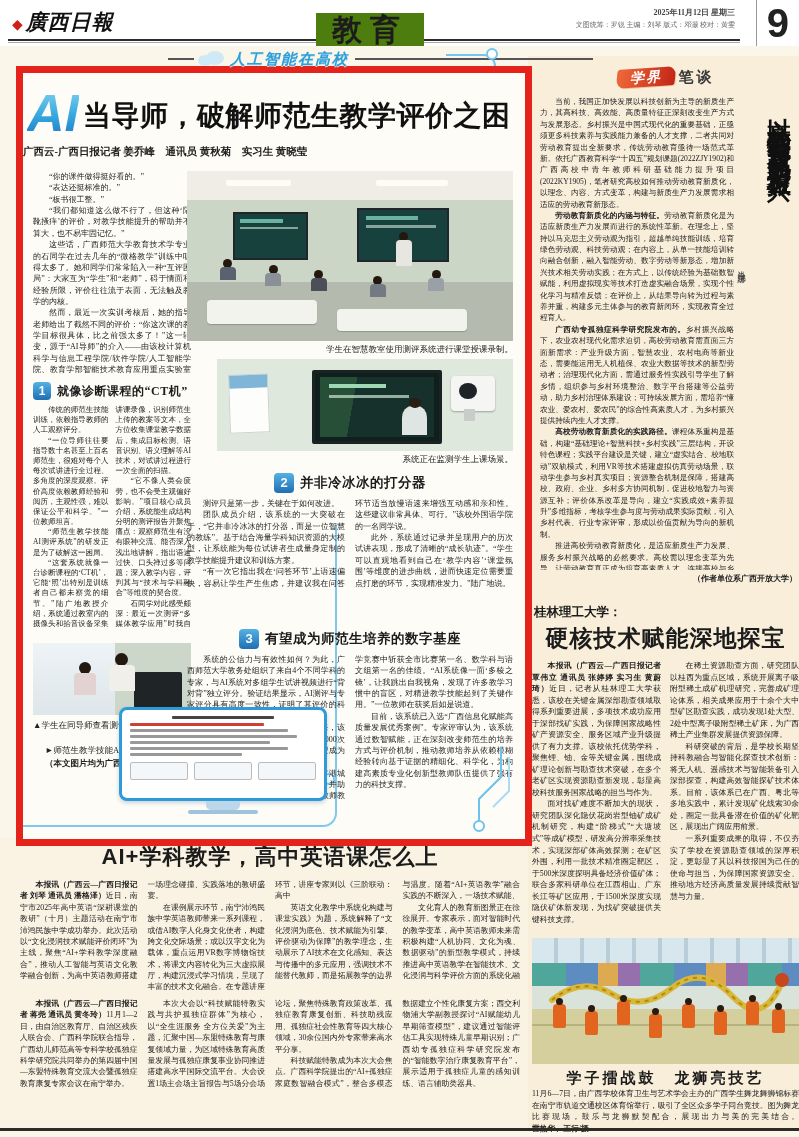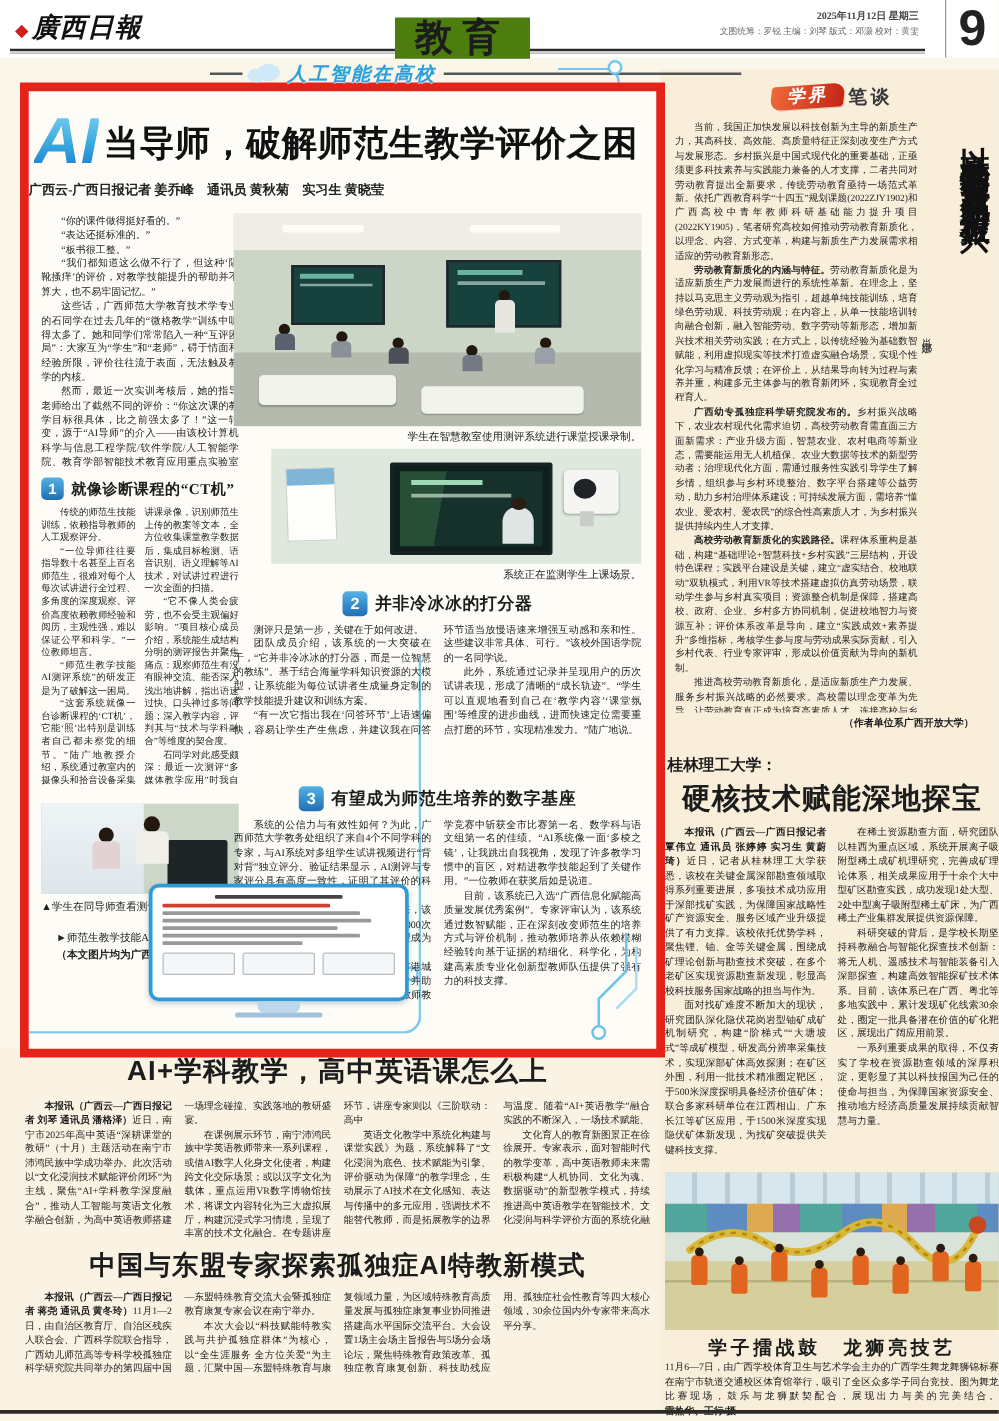--- a/index.html
+++ b/index.html
@@ -88,21 +88,21 @@
   .ribbon{position:relative;width:58px;height:19px;background:linear-gradient(100deg,#ef6a3a,#c32415);transform:skew(-10deg) rotate(-4deg);border-radius:3px 9px 3px 9px;box-shadow:1px 1px 0 #e8c9a8;}
   .ribbon span{position:absolute;left:0;top:0;width:100%;text-align:center;transform:skew(10deg);font-size:14px;font-weight:bold;font-style:italic;color:#fff;line-height:19px;letter-spacing:2px;}
   .badge-right{font-size:15px;font-weight:bold;color:#3a3a3a;letter-spacing:3px;}
   .scholar-body{display:flex;padding:4px 4px 0 8px;height:474px;overflow:hidden;}
   .scholar-text{width:194px;font-size:7.6px;line-height:1.5;text-align:justify;color:#222;}
   .scholar-text p{margin:0;text-indent:2em;}
   .lead{font-weight:bold;}
   .scholar-title-col{position:relative;flex:1;}
   .vtitle{position:absolute;right:0;top:2px;writing-mode:vertical-rl;font-size:24px;font-weight:bold;letter-spacing:4px;color:#111;}
   .vauthor{position:absolute;left:2px;top:168px;writing-mode:vertical-rl;font-size:8.5px;color:#333;letter-spacing:2px;}
-  .scholar-attrib{text-align:right;font-size:8px;font-weight:bold;padding:3px 20px 0 0;}
+  .scholar-attrib{text-align:right;font-size:8px;font-weight:bold;padding:3px 2px 0 0;}
   
   .tech-article{position:absolute;left:532px;top:604px;width:267px;height:330px;}
   .tech-kicker{font-size:12.5px;font-weight:bold;margin:0 0 2px 2px;}
   .tech-headline{text-align:center;font-size:23px;font-weight:900;letter-spacing:1px;margin:0 0 6px;font-family:"Liberation Sans",sans-serif;}
   .tech-cols{column-count:2;column-gap:9px;font-size:7.8px;line-height:1.48;text-align:justify;height:276px;overflow:hidden;}
   .tech-cols p{margin:0;text-indent:2em;}
   
   .photo-story{position:absolute;left:532px;top:938px;width:267px;height:192px;}
   .photo5{height:126px;}
   .ps-title{text-align:center;font-size:15px;font-weight:bold;letter-spacing:3px;margin:5px 0 0;}
@@ -428,21 +428,21 @@
   <div class="b-headline">AI+学科教学，高中英语课怎么上</div>
   <div class="b-cols">
     <p><span class="lead">本报讯（广西云—广西日报记者 刘琴 通讯员 潘格泽）</span><span>近日，南宁市2025年高中英语“深耕课堂的教研”（十月）主题活动在南宁市沛鸿民族中学成功举办。此次活动以“文化浸润技术赋能评价闭环”为主线，聚焦“AI+学科教学深度融合”，推动人工智能与英语文化教学融合创新，为高中英语教师搭建一场理念碰撞、实践落地的教研盛宴。</span></p>
     <p>在课例展示环节，南宁沛鸿民族中学英语教师带来一系列课程，或借AI数字人化身文化使者，构建跨文化交际场景；或以汉字文化为载体，重点运用VR数字博物馆技术，将课文内容转化为三大虚拟展厅，构建沉浸式学习情境，呈现了丰富的技术文化融合。在专题讲座环节，讲座专家则以《三阶联动：高中</p>
     <p>英语文化教学中系统化构建与课堂实践》为题，系统解释了“文化浸润为底色、技术赋能为引擎、评价驱动为保障”的教学理念，生动展示了AI技术在文化感知、表达与传播中的多元应用，强调技术不能替代教师，而是拓展教学的边界与温度。随着“AI+英语教学”融合实践的不断深入，一场技术赋能、</p>
     <p>文化育人的教育新图景正在徐徐展开。专家表示，面对智能时代的教学变革，高中英语教师未来需积极构建“人机协同、文化为魂、数据驱动”的新型教学模式，持续推进高中英语教学在智能技术、文化浸润与科学评价方面的系统化融合，构建具有中国特色和技术底蕴的英语课堂新样态。</p>
   </div>
 </div>
 
 <div class="asean-article">
-  <div class="b-headline small">中国与东盟专家探索孤独症AI特教新模式</div>
   <div class="b-cols short">
     <p><span class="lead">本报讯（广西云—广西日报记者 蒋尧 通讯员 黄冬玲）</span><span>11月1—2日，由自治区教育厅、自治区残疾人联合会、广西科学院联合指导，广西幼儿师范高等专科学校孤独症科学研究院共同举办的第四届中国—东盟特殊教育交流大会暨孤独症教育康复专家会议在南宁举办。</span></p>
     <p>本次大会以“科技赋能特教实践与共护孤独症群体”为核心，以“全生涯服务 全方位关爱”为主题，汇聚中国—东盟特殊教育与康复领域力量，为区域特殊教育高质量发展与孤独症康复事业协同推进搭建高水平国际交流平台。大会设置1场主会场主旨报告与5场分会场论坛，聚焦特殊教育政策改革、孤独症教育康复创新、科技助残应用、孤独症社会性教育等四大核心领域，30余位国内外专家带来高水平分享。</p>
+    <p>科技赋能特教成为本次大会焦点。广西科学院提出的“AI+孤独症家庭数智融合模式”，整合多模态数据建立个性化康复方案；西交利物浦大学副教授探讨“AI赋能幼儿早期筛查模型”，建议通过智能评估工具实现特殊儿童早期识别；广西幼专孤独症科学研究院发布的“智能数字治疗康复教育平台”，展示适用于孤独症儿童的感知训练、语言辅助类器具。</p>
 
   </div>
 </div>
 
 <div class="bottom-rule"></div>
 
 </body></html>

